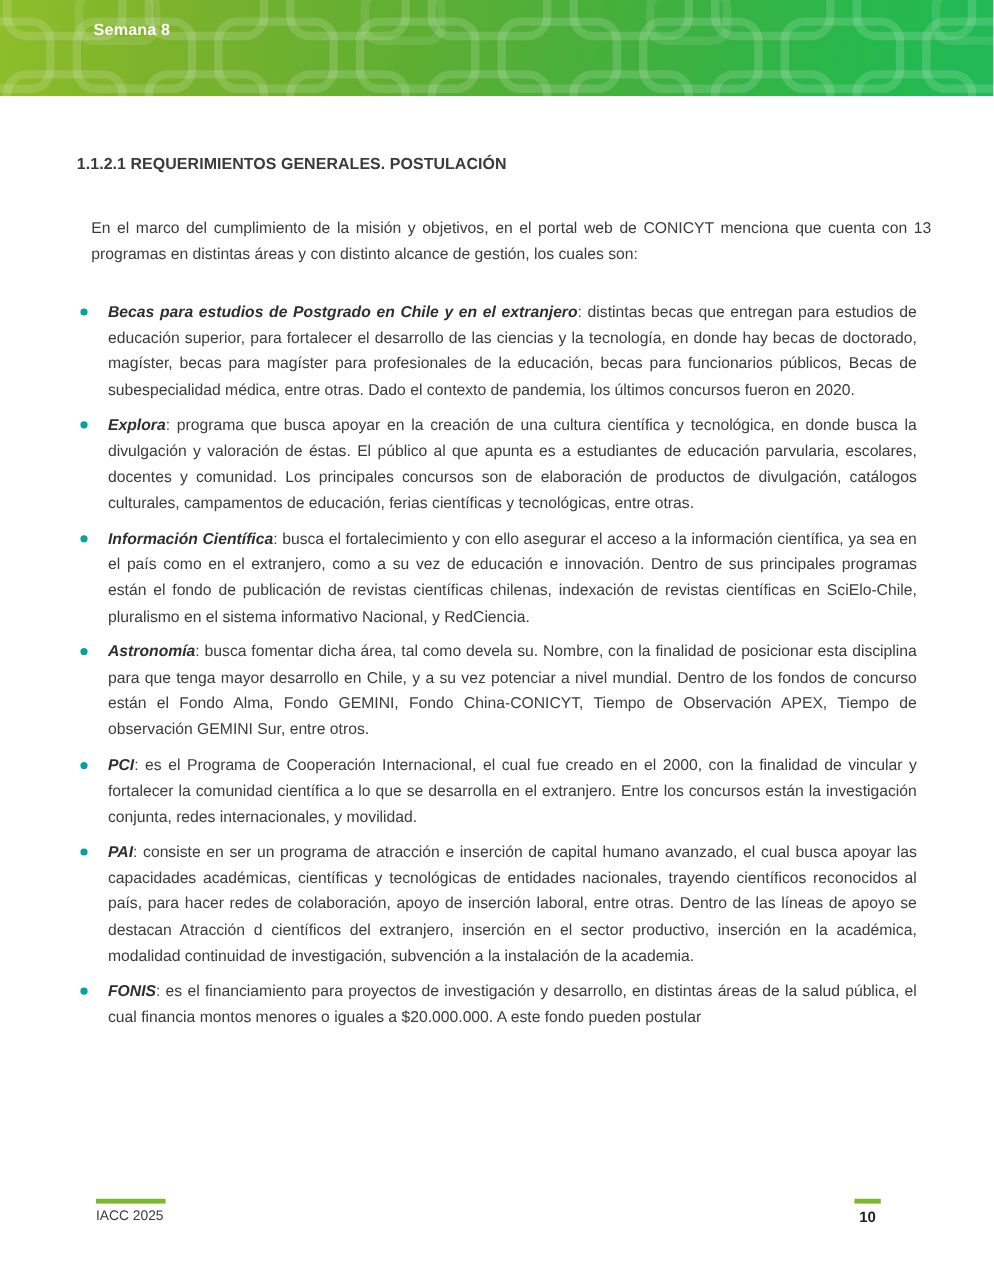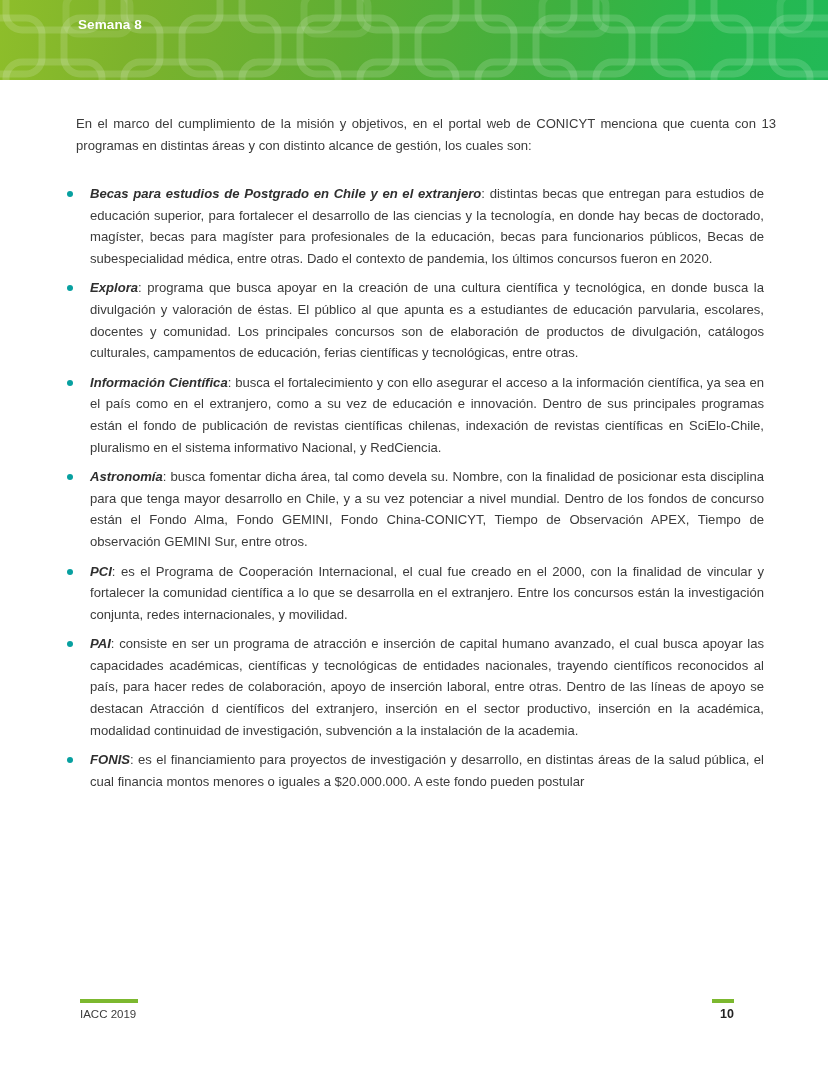--- a/index.html
+++ b/index.html
@@ -138,21 +138,21 @@
   .footer-text {
     font-size: 11.5px;
     color: #3b3b3b;
     line-height: 15px;
   }
   .footer-page {
     font-size: 12.5px;
     font-weight: bold;
     color: #222222;
     line-height: 15px;
-    text-align: right;
+    text-align: center;
     width: 22px;
   }
 </style>
 </head>
 <body>
 
 <div class="banner">
   <svg class="banner-pattern" width="828" height="80" viewBox="0 0 828 80" preserveAspectRatio="none" aria-hidden="true">
     <g fill="none" stroke="#ffffff" stroke-opacity="0.15" stroke-width="7">
       <rect x="6" y="-26" width="96" height="56" rx="16"></rect>
@@ -188,20 +188,21 @@
     </g>
   </svg>
 
   <div class="banner-inner">
     <div class="banner-line1">Semana 8</div>
   </div>
 </div>
 
 <div class="page">
 
+  <h1 class="section-heading">1.1.2.1 REQUERIMIENTOS GENERALES. POSTULACIÓN</h1>
 
   <p class="intro">En el marco del cumplimiento de la misión y objetivos, en el portal web de CONICYT menciona que cuenta con 13 programas en distintas áreas y con distinto alcance de gestión, los cuales son:</p>
 
   <ul class="bullets">
 
     <li class="bullet-item">
       <span class="bullet-dot"></span>
       <span class="bullet-term">Becas para estudios de Postgrado en Chile y en el extranjero</span><span>: distintas becas que entregan para estudios de educación superior, para fortalecer el desarrollo de las ciencias y la tecnología, en donde hay becas de doctorado, magíster, becas para magíster para profesionales de la educación, becas para funcionarios públicos, Becas de subespecialidad médica, entre otras. Dado el contexto de pandemia, los últimos concursos fueron en 2020.</span>
     </li>
 
@@ -235,19 +236,19 @@
       <span class="bullet-dot"></span>
       <span class="bullet-term">FONIS</span><span>: es el financiamiento para proyectos de investigación y desarrollo, en distintas áreas de la salud pública, el cual financia montos menores o iguales a $20.000.000. A este fondo pueden postular</span>
     </li>
 
   </ul>
 </div>
 
 <div class="footer">
   <div class="footer-left">
     <div class="footer-bar footer-bar-left"></div>
-    <div class="footer-text">IACC 2019</div>
+    <div class="footer-text">IACC 2025</div>
   </div>
   <div class="footer-right">
     <div class="footer-bar footer-bar-right"></div>
     <div class="footer-page">10</div>
   </div>
 </div>
 
 </body></html>

